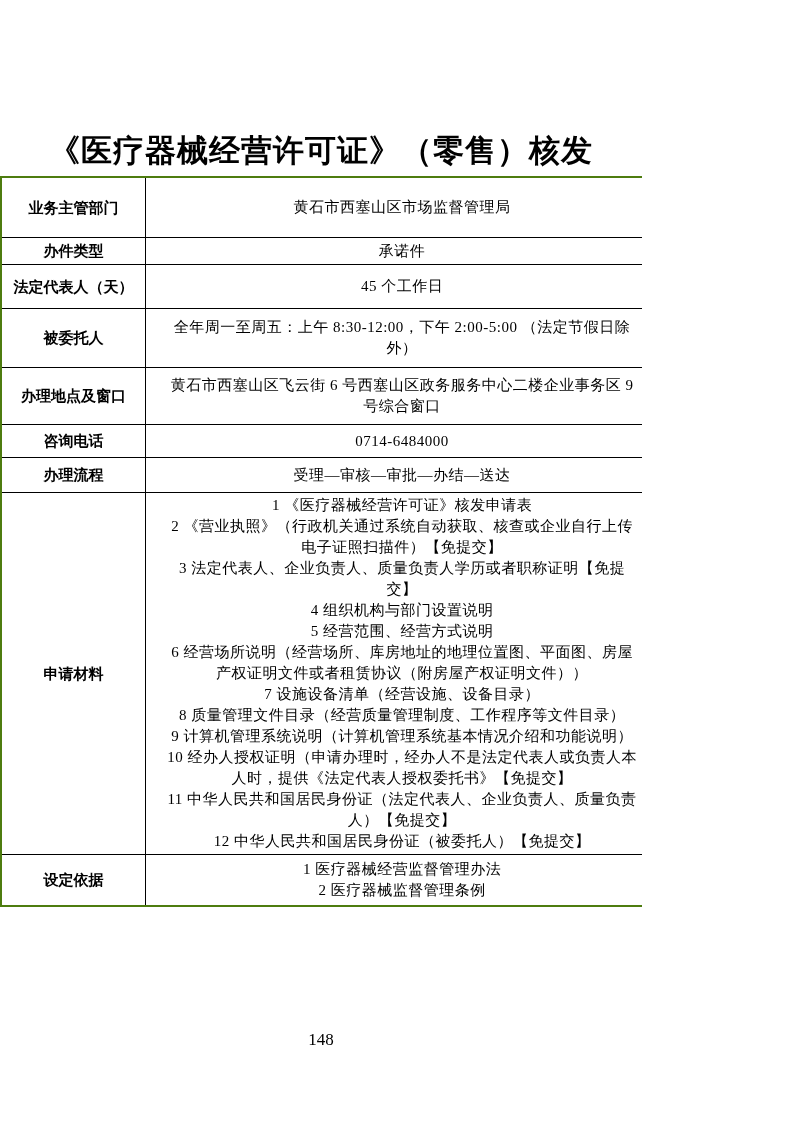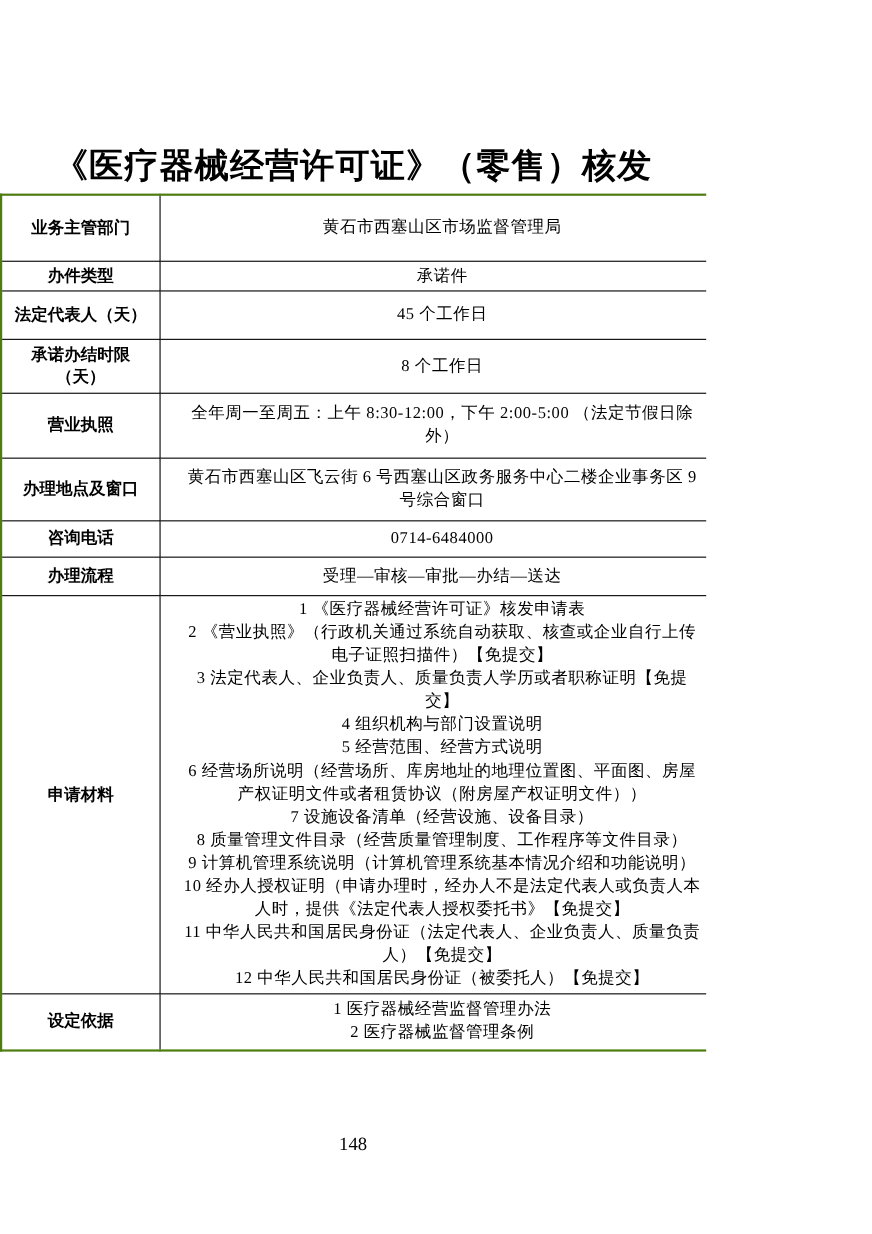--- a/index.html
+++ b/index.html
@@ -90,26 +90,22 @@
         <td class="value">黄石市西塞山区市场监督管理局</td>
       </tr>
       <tr class="r1">
         <td class="label">办件类型</td>
         <td class="value">承诺件</td>
       </tr>
       <tr class="r2">
         <td class="label">法定代表人（天）</td>
         <td class="value">45 个工作日</td>
       </tr>
-      <tr class="r3">
-        <td class="label">承诺办结时限（天）</td>
-        <td class="value">8 个工作日</td>
-      </tr>
       <tr class="r4">
-        <td class="label">营业执照</td>
+        <td class="label">被委托人</td>
         <td class="value">全年周一至周五：上午 8:30-12:00，下午 2:00-5:00 （法定节假日除外）</td>
       </tr>
       <tr class="r5">
         <td class="label">办理地点及窗口</td>
         <td class="value">黄石市西塞山区飞云街 6 号西塞山区政务服务中心二楼企业事务区 9 号综合窗口</td>
       </tr>
       <tr class="r6">
         <td class="label">咨询电话</td>
         <td class="value">0714-6484000</td>
       </tr>

